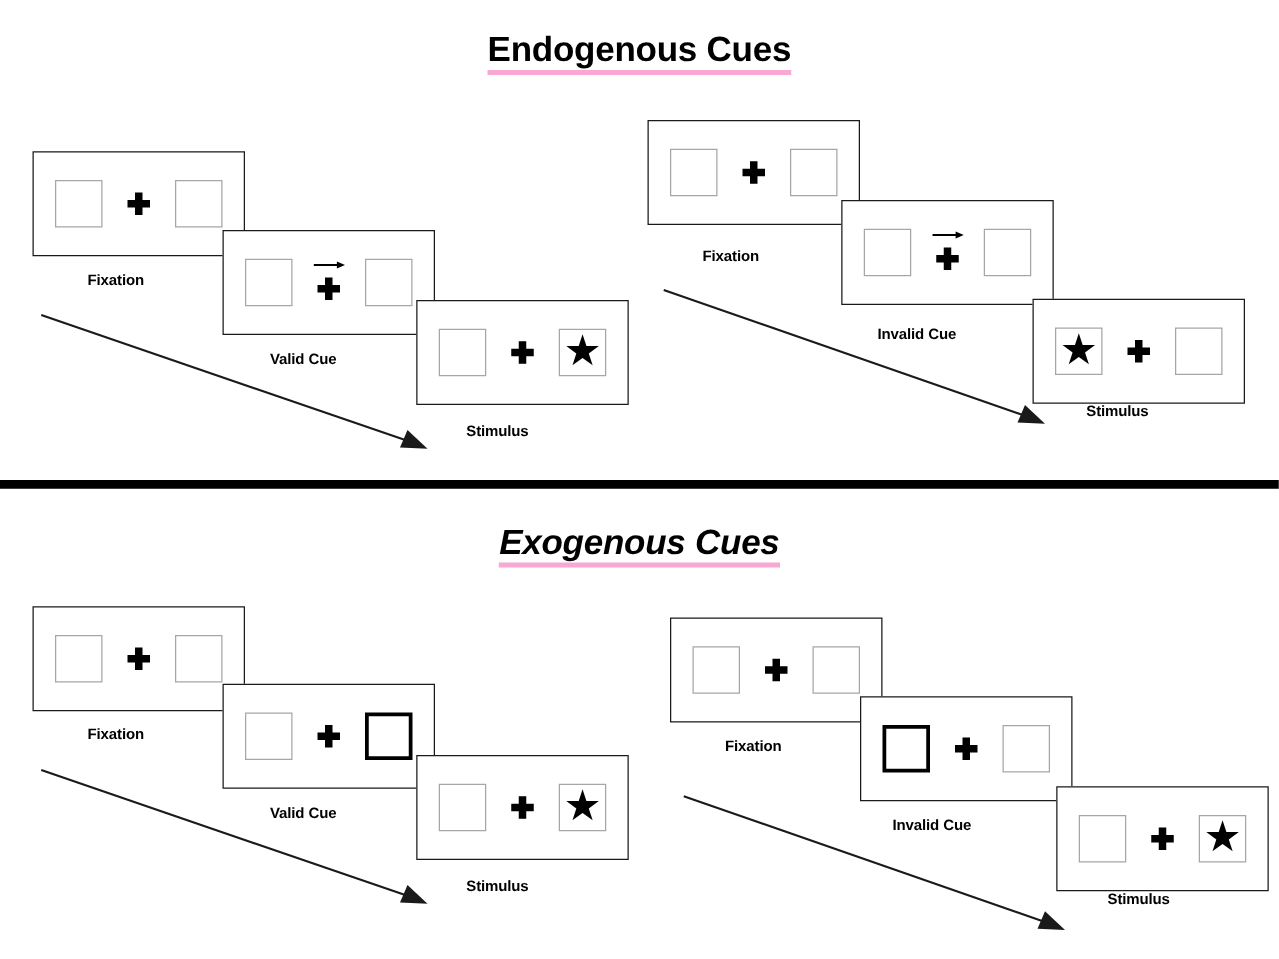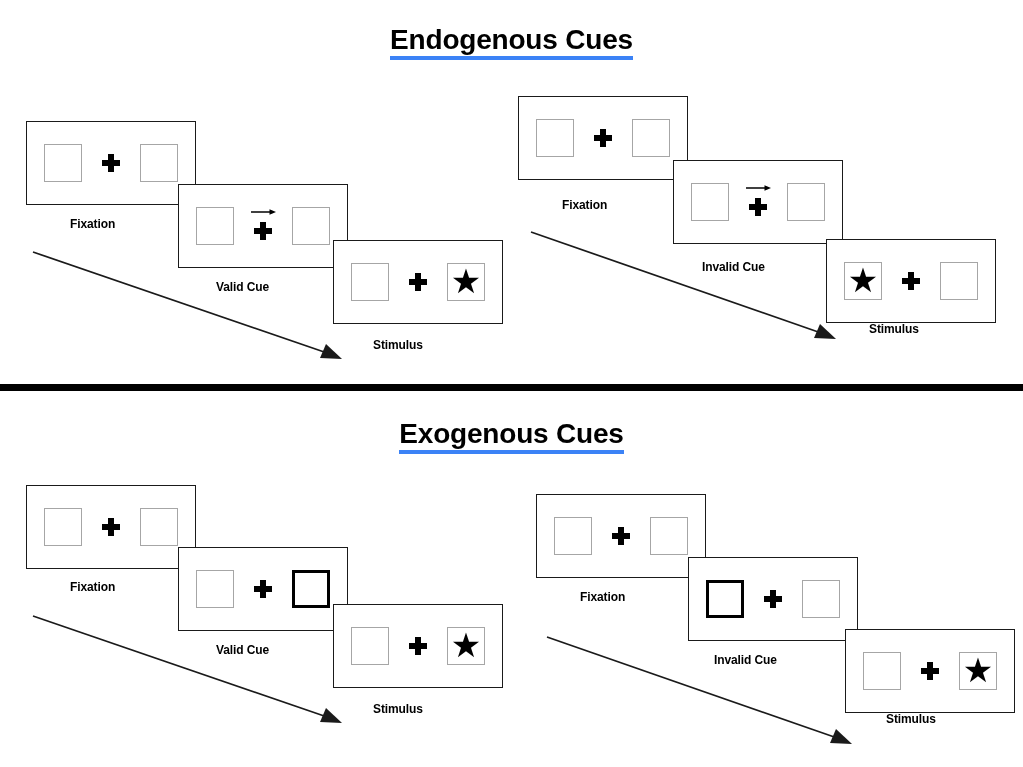--- a/index.html
+++ b/index.html
@@ -20,25 +20,25 @@
   .section-title {
     position: absolute;
     width: 100%;
     left: 0;
     text-align: center;
     font-size: 28px;
     font-weight: bold;
     letter-spacing: -0.2px;
   }
   .section-title span {
-    border-bottom: 4px solid #3b82f6;
+    border-bottom: 4px solid #f9a8d4;
     padding-bottom: 1px;
   }
   #title-endogenous { top: 24px; }
-  #title-exogenous  { top: 418px; }
+  #title-exogenous  { top: 418px; font-style: italic; }
 
   
   #section-divider {
     position: absolute;
     left: 0;
     top: 384px;
     width: 1023px;
     height: 7px;
     background: #000;
   }

